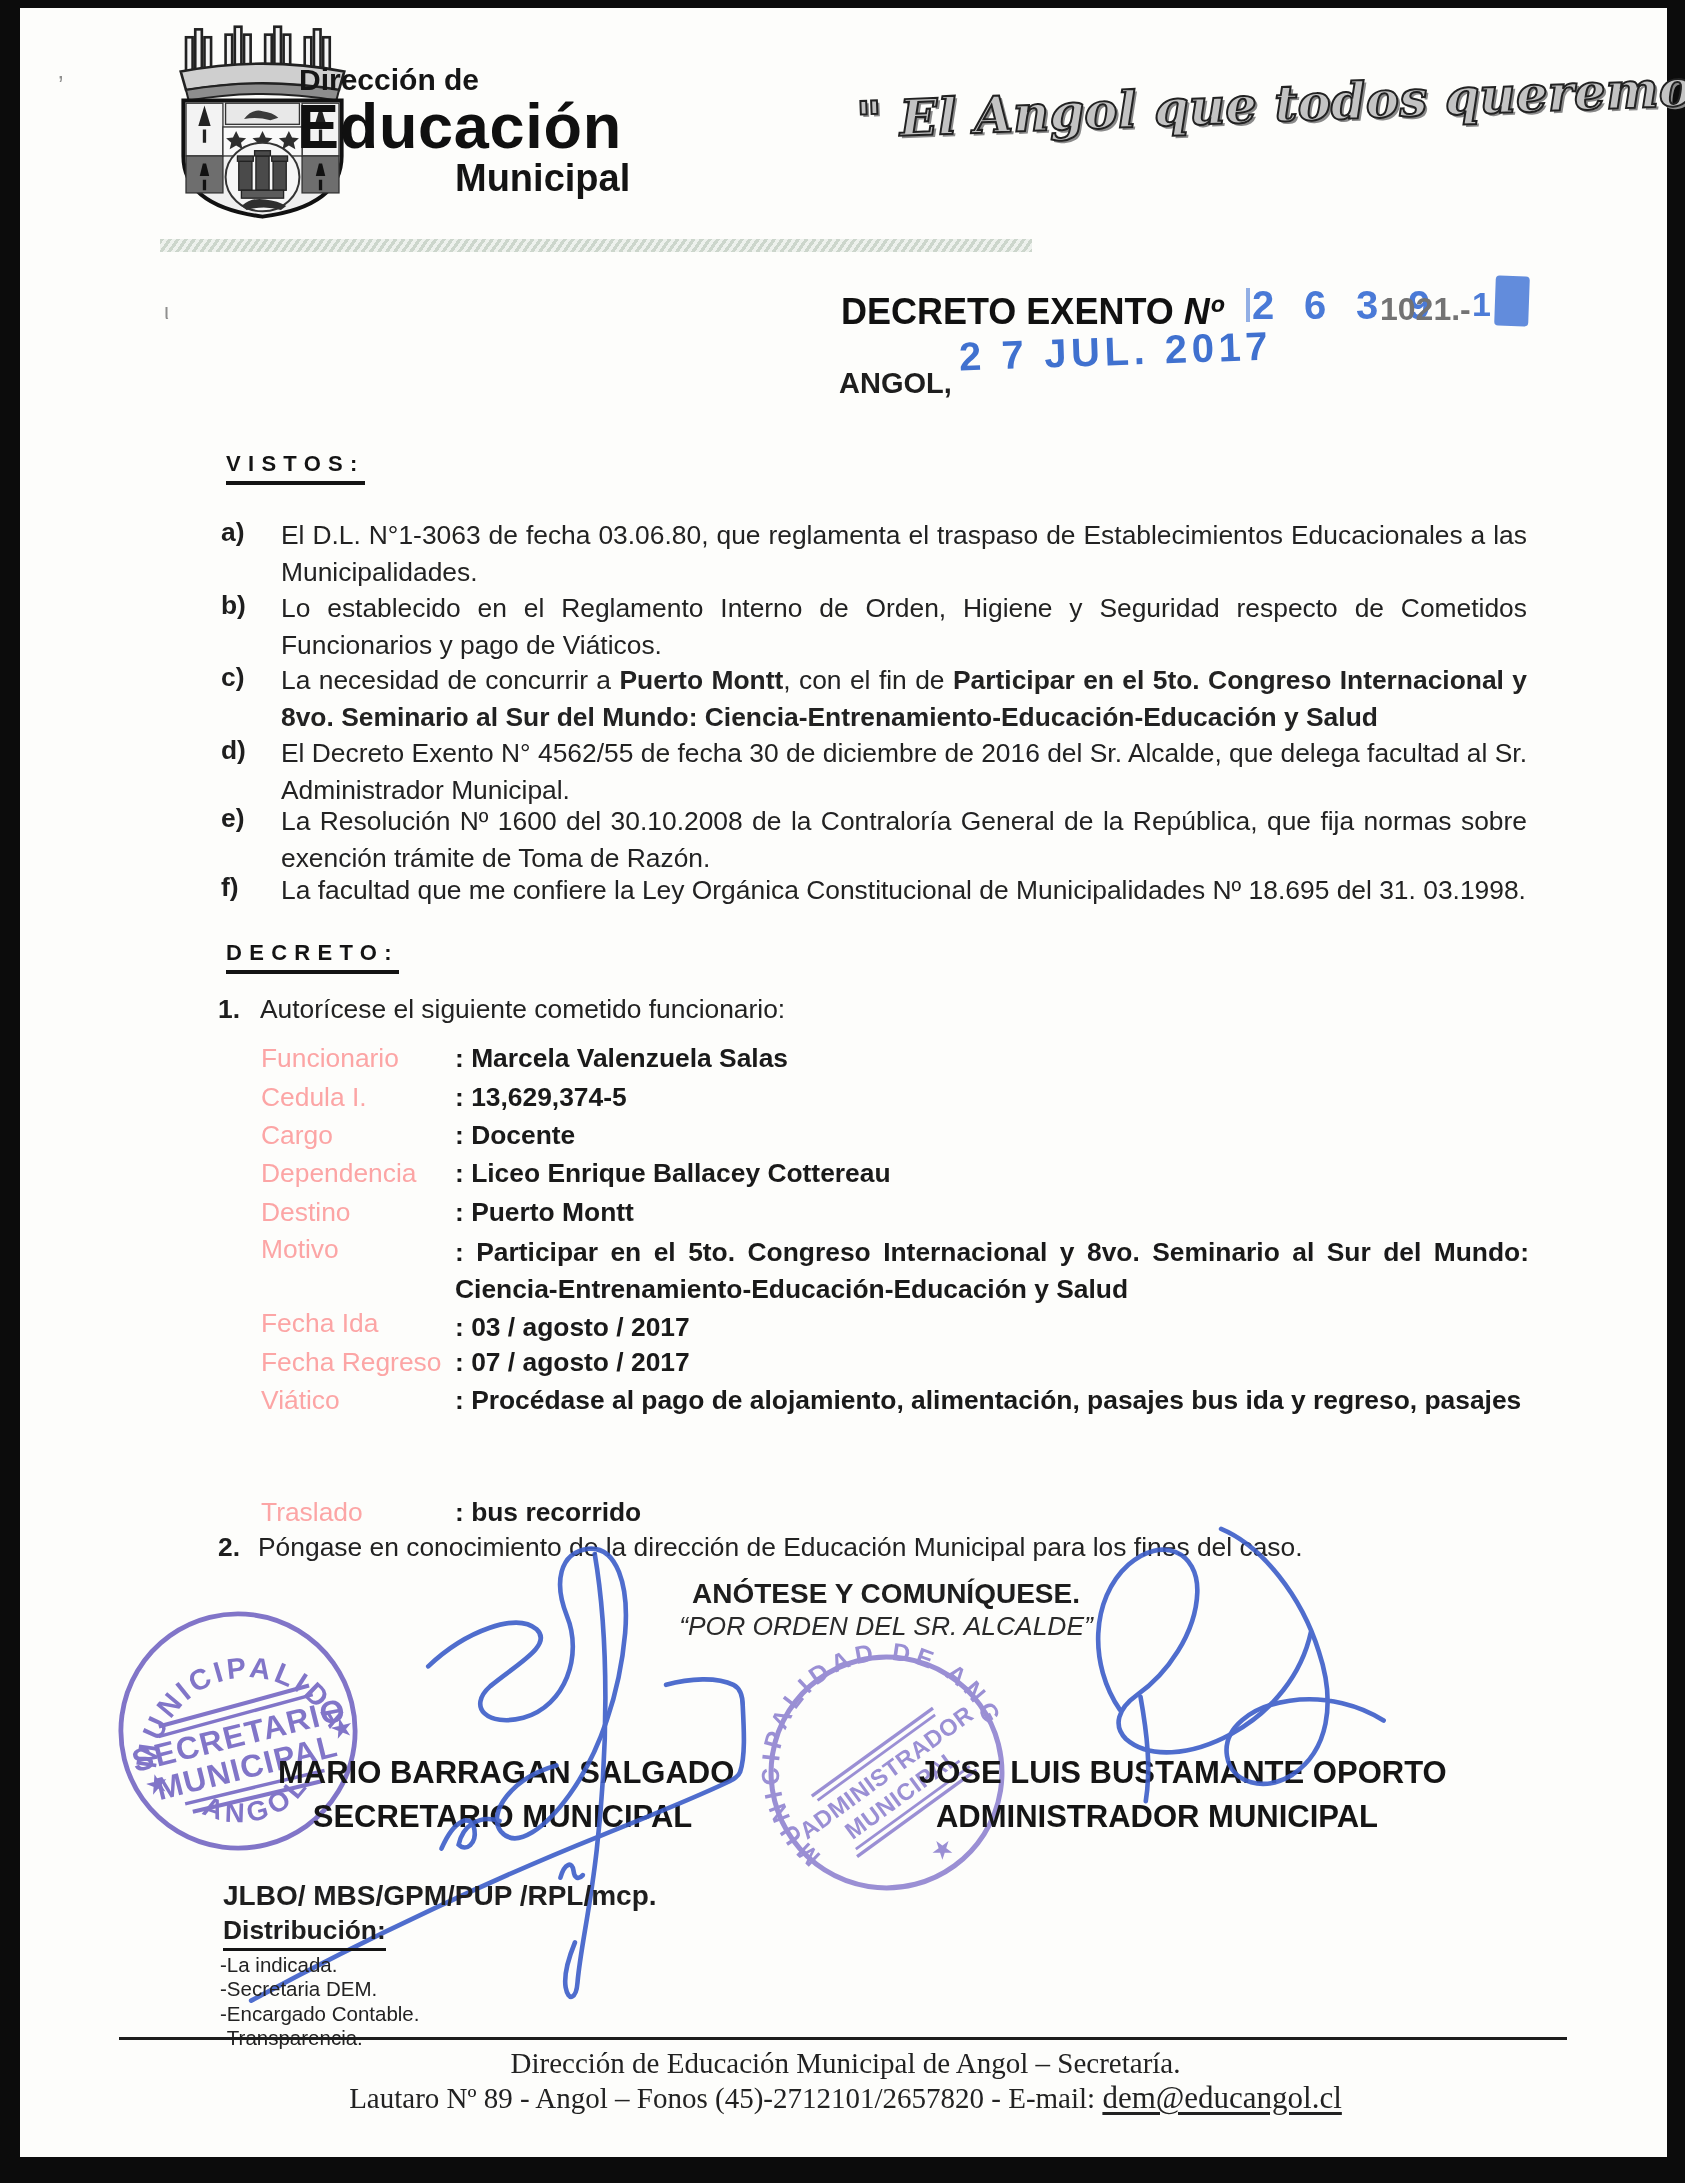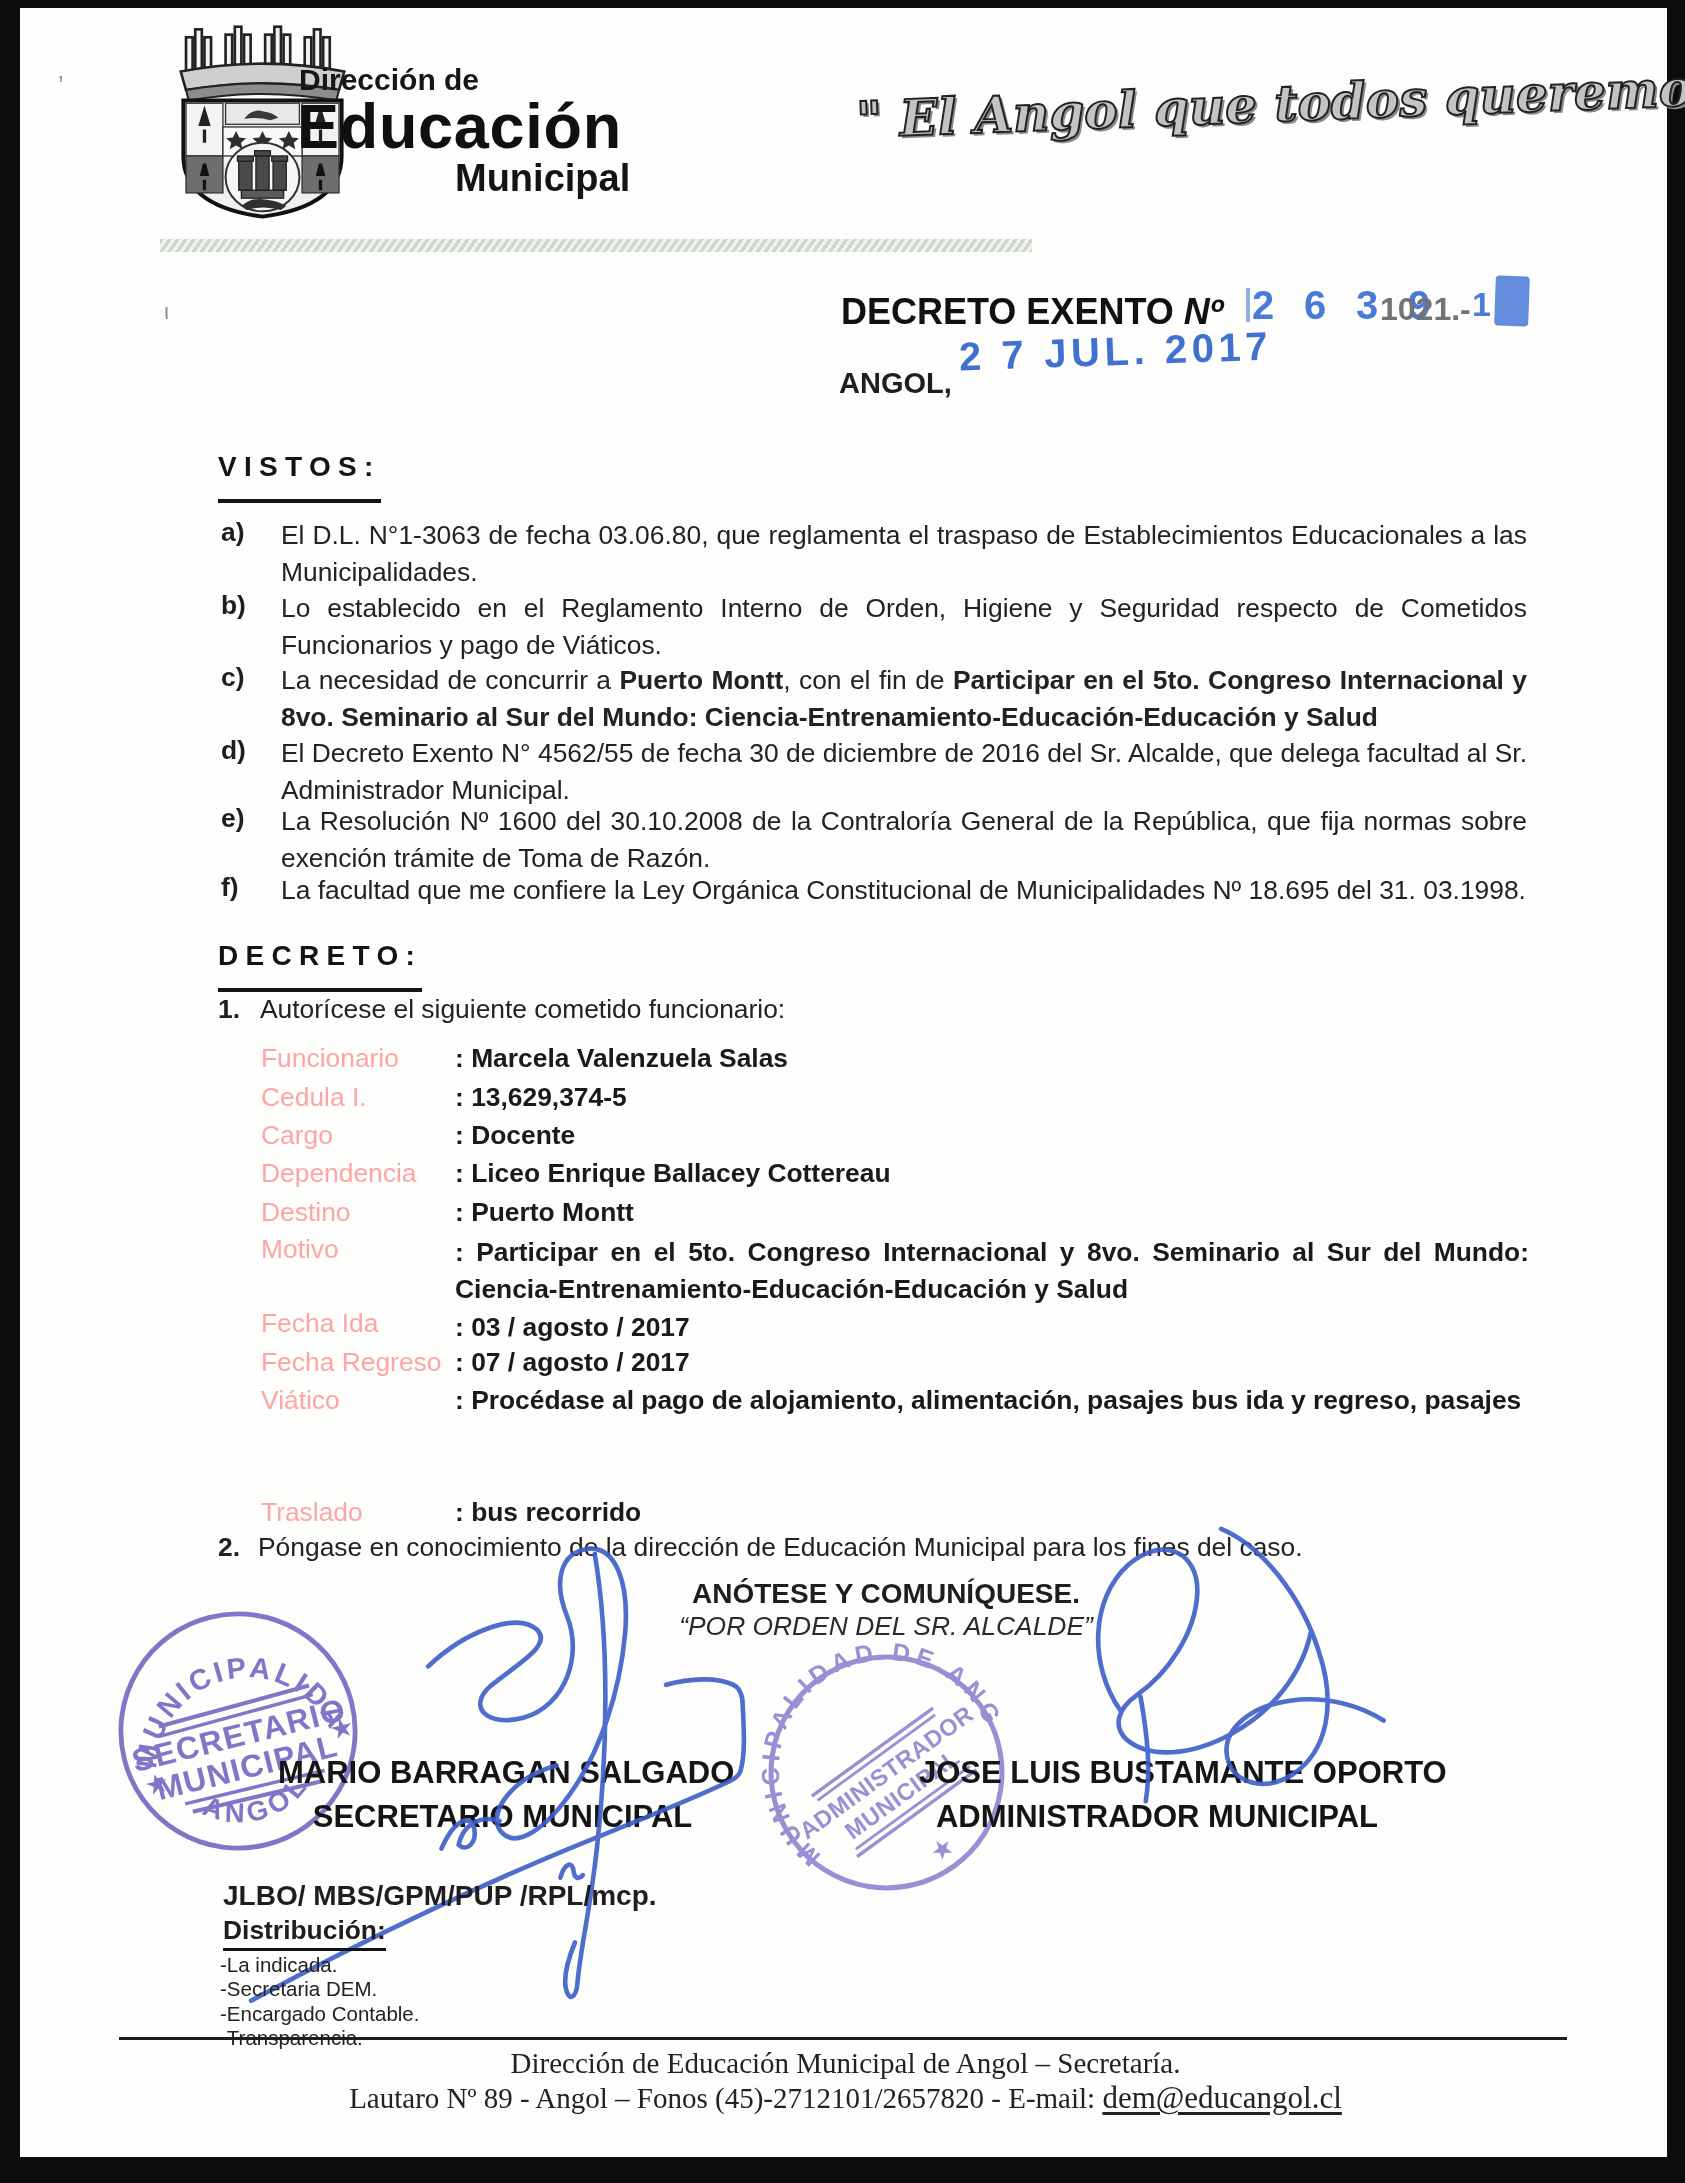--- a/index.html
+++ b/index.html
@@ -28,22 +28,22 @@
   .printed-num{left:1380px;top:291px;font-size:32px;font-weight:700;color:#737373;text-align:right;}
   .stamp-suffix{left:1472px;top:285px;font-size:34px;font-weight:700;color:#3b6fd4;opacity:.9;}
   .stamp-blob{left:1495px;top:276px;width:34px;height:50px;background:#3b6fd4;opacity:.8;
               border-radius:4px;transform:rotate(2deg);}
   .stamp-tick{left:1246px;top:288px;width:4px;height:34px;background:#3b6fd4;opacity:.55;}
   .date-stamp{left:959px;top:329px;font-size:40px;font-weight:700;letter-spacing:4.6px;
               color:#4071cf;transform:rotate(-2deg);white-space:nowrap;}
   .city{left:839px;top:367px;font-size:29px;font-weight:700;}
 
   
-  .sec-head{font-size:28px;font-weight:700;letter-spacing:7.3px;color:#141414;
-            border-bottom:4px solid #141414;padding-bottom:16px;}
+  .sec-head{font-size:22px;font-weight:700;letter-spacing:7.3px;color:#141414;
+            border-bottom:4px solid #141414;padding-bottom:4px;margin-left:8px;}
 
   
   .v-item-label{font-size:26.4px;font-weight:700;width:46px;}
   .v-item-text{width:1246px;font-size:26.4px;line-height:37px;text-align:justify;color:#222;}
   .b{font-weight:700;}
 
   
   .num-label{font-size:26.4px;font-weight:700;}
   .plain-40{font-size:26.4px;color:#222;}
   .field-label{left:261px;font-size:26.4px;color:#fca5a5;white-space:nowrap;}

